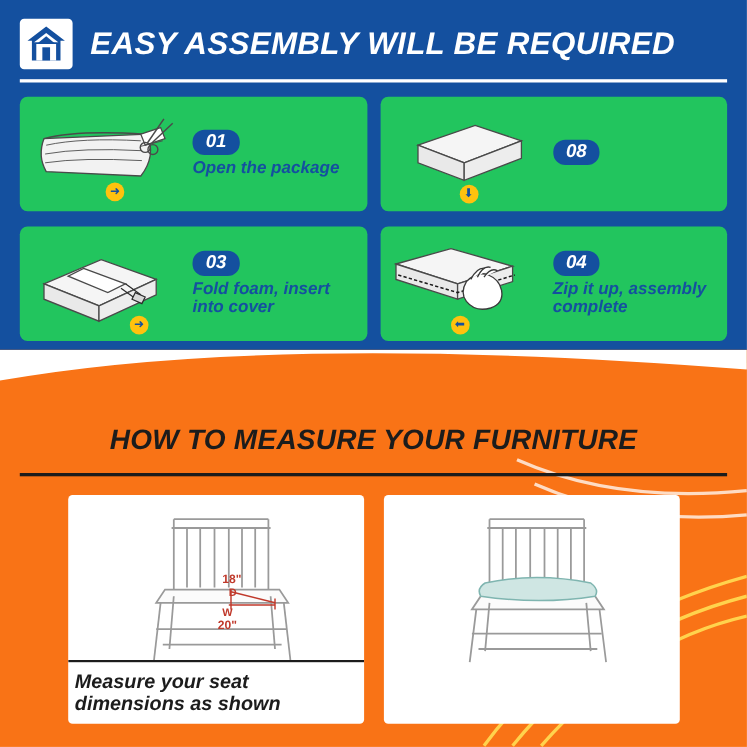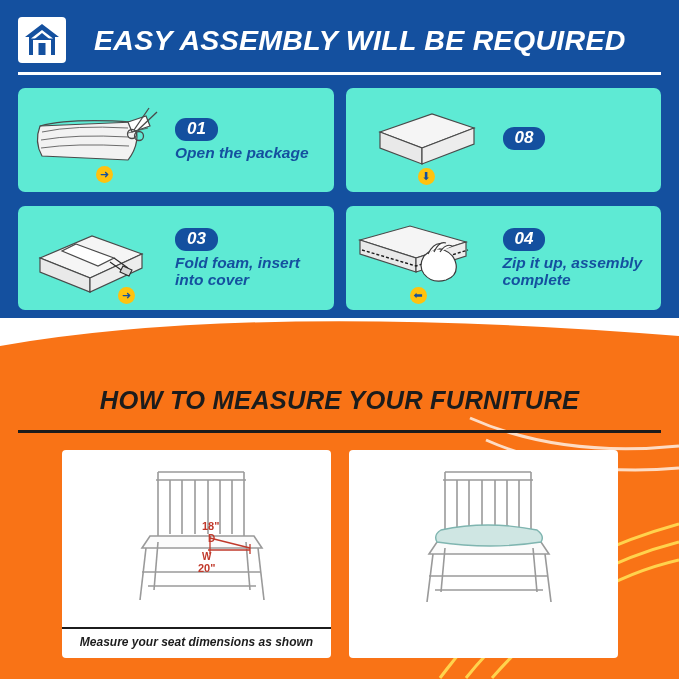--- a/index.html
+++ b/index.html
@@ -44,21 +44,21 @@
     height: 46px;
     background: #ffffff;
     border-radius: 4px;
     display: flex;
     align-items: center;
     justify-content: center;
     flex: 0 0 auto;
   }
   .house-icon svg { display: block; }
   .assembly-title {
-    margin-left: 28px;
+    margin-left: 16px;
     color: #ffffff;
     font-size: 28.5px;
     font-weight: bold;
     letter-spacing: 0.3px;
     font-style: italic;
     white-space: nowrap;
   }
   .header-rule {
     position: absolute;
     left: 18px;
@@ -74,21 +74,21 @@
     left: 18px;
     top: 88px;
     width: 643px;
     display: grid;
     grid-template-columns: 1fr 1fr;
     grid-template-rows: 104px 104px;
     gap: 14px 12px;
   }
   .step-card {
     position: relative;
-    background: #5eead4;
+    background: #22c55e;
     border-radius: 7px;
     display: flex;
     align-items: center;
     overflow: visible;
   }
   .step-art {
     width: 155px;
     height: 100%;
     flex: 0 0 auto;
     position: relative;
@@ -191,23 +191,23 @@
     flex: 1 1 auto;
     width: 100%;
     position: relative;
   }
   .measure-art svg { position: absolute; left: 0; top: 0; }
   .measure-caption {
     width: 100%;
     border-top: 2px solid #1c1c1c;
     padding: 7px 6px 8px 6px;
     box-sizing: border-box;
-    text-align: center;
+    text-align: left;
     color: #1c1c1c;
-    font-size: 12px;
+    font-size: 18px;
     font-weight: bold;
     font-style: italic;
     line-height: 1.15;
   }
 </style>
 </head>
 <body>
 
 <div class="page">
 

